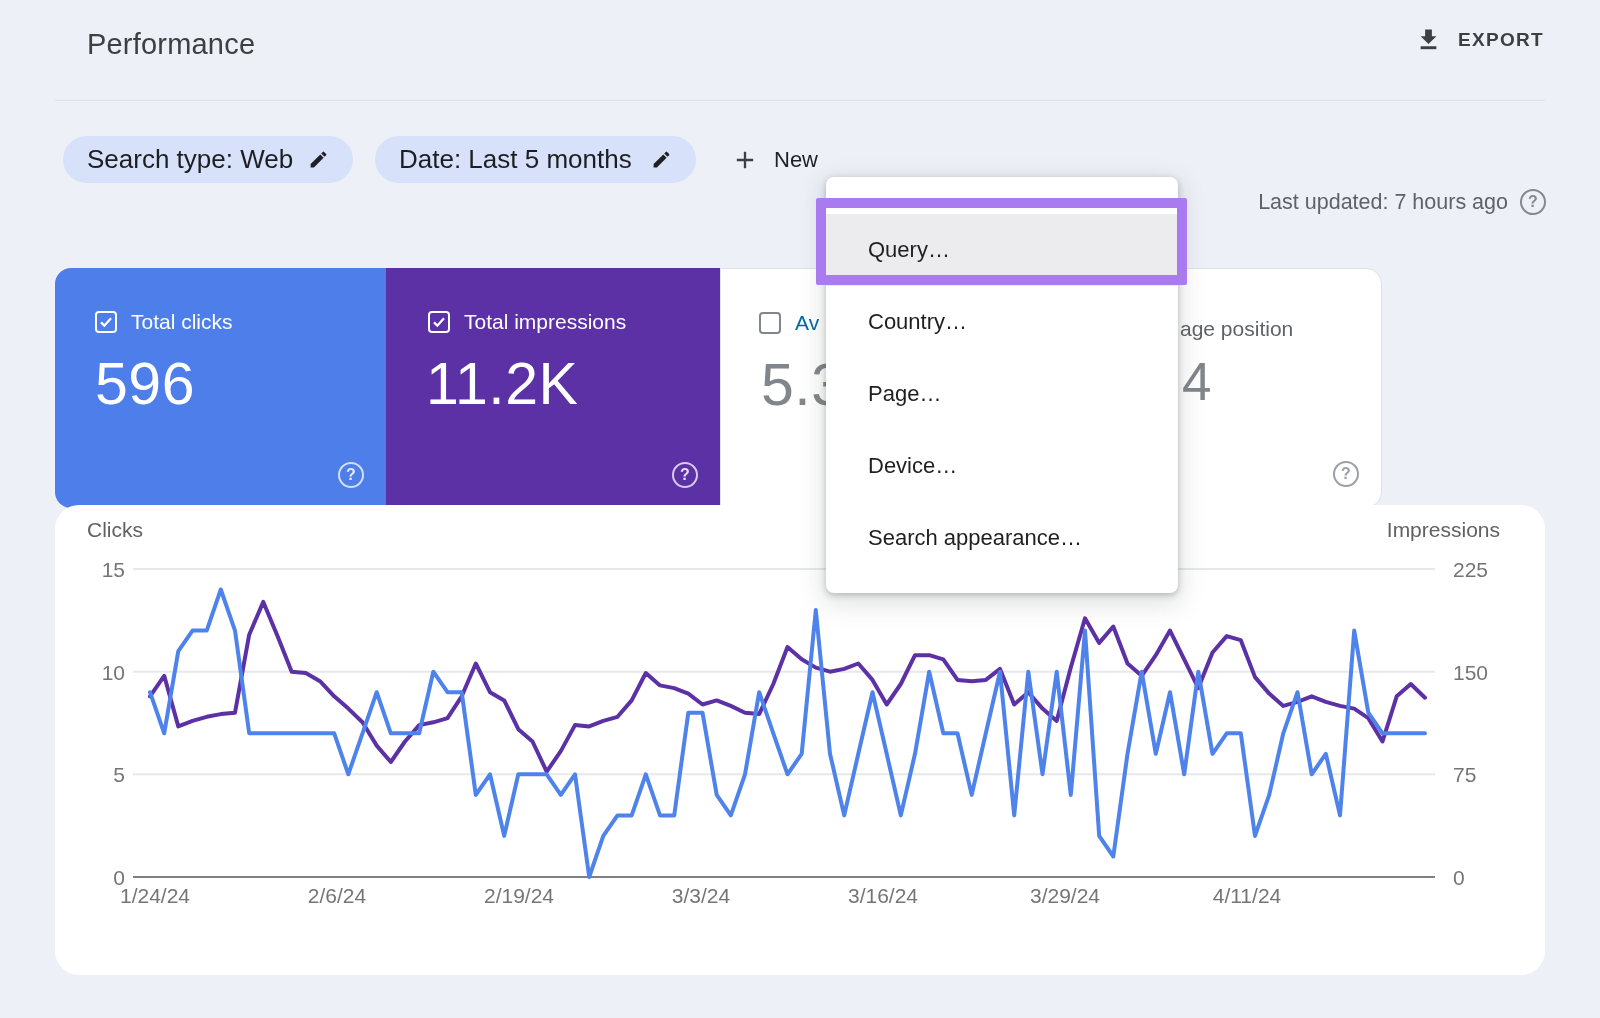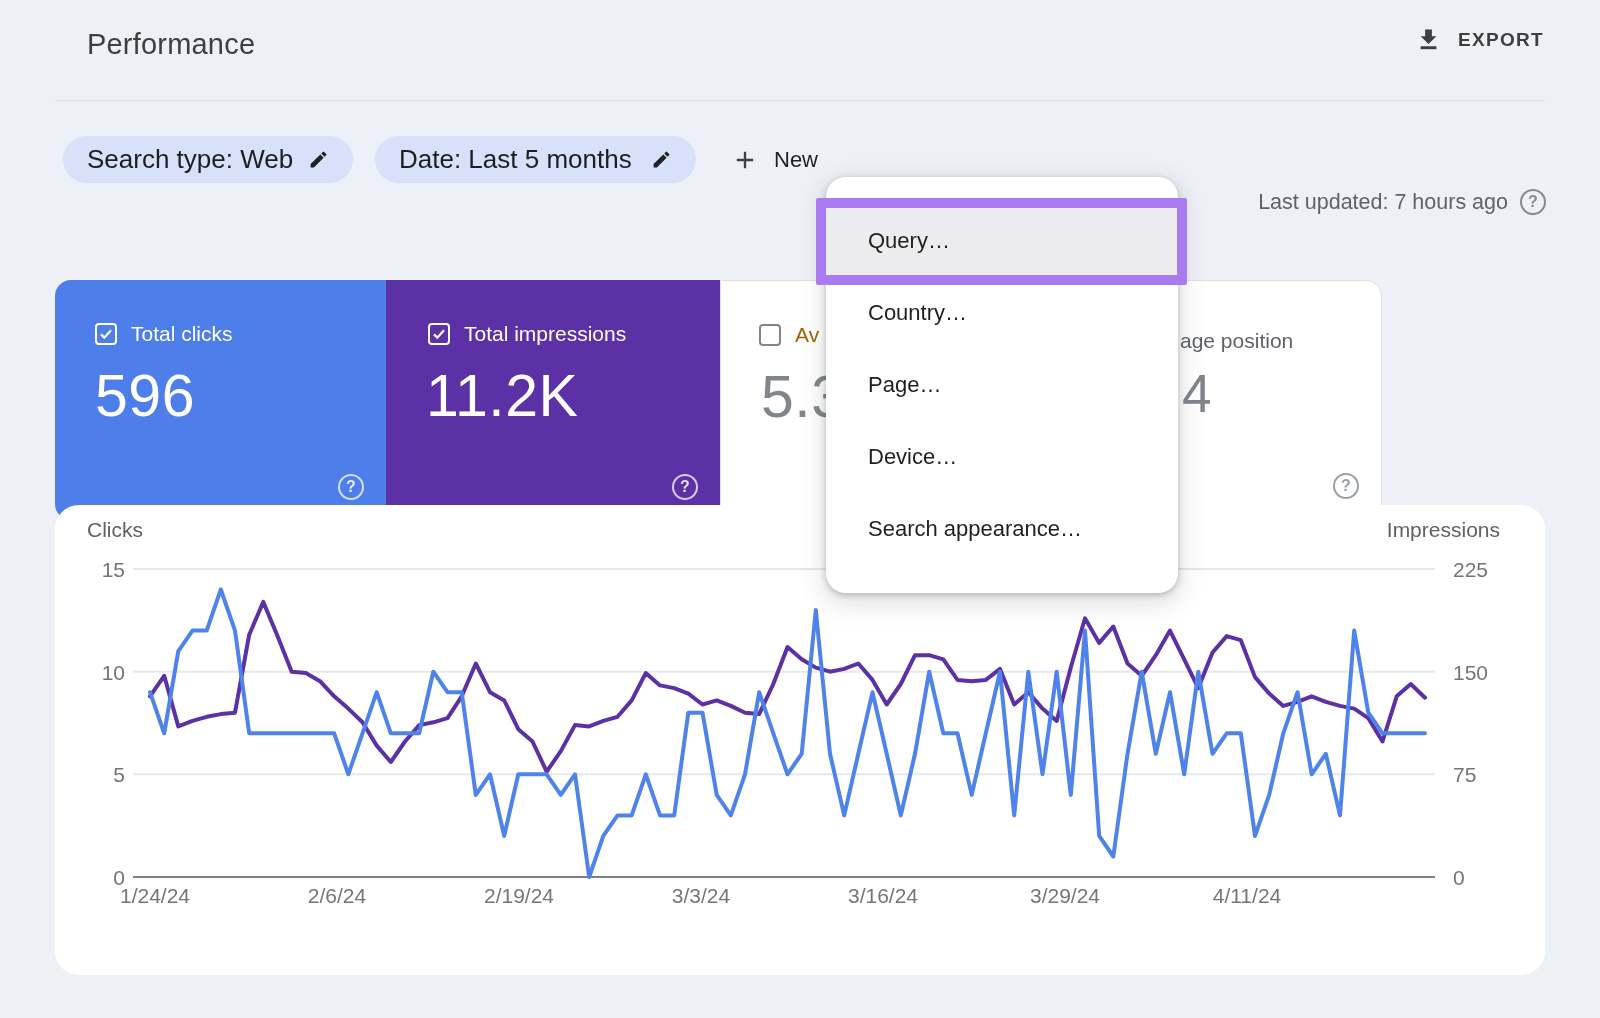--- a/index.html
+++ b/index.html
@@ -24,44 +24,44 @@
   #chip-date { left:375px; width:321px; }
   .new-btn { position:absolute; left:731px; top:136px; height:47px; display:flex; align-items:center; gap:15px; cursor:pointer; }
   .new-btn .lbl { font-size:22px; color:#1f2023; }
   .last-updated { position:absolute; right:54px; top:145px; display:flex; align-items:center; gap:12px;margin-top:44px; }
   .last-updated .txt { font-size:21.5px; color:#5f6368; }
 
   .help-circle { width:26px; height:26px; border-radius:50%; border:2px solid #85898f; color:#85898f;
                  display:flex; align-items:center; justify-content:center; font-size:16px; font-weight:700; cursor:pointer; }
 
   
-  .card { position:absolute; top:280px; height:240px; cursor:pointer; }
+  .card { position:absolute; top:268px; height:240px; cursor:pointer; }
   #card-clicks { left:55px; width:331px; background:#4d7ee9; border-radius:16px 0 0 16px; }
   #card-impressions { left:386px; width:334px; background:#5c31a6; }
   #cards-white { left:720px; width:662px; background:#ffffff; border:1px solid #dfe1e5; border-radius:0 16px 16px 0; cursor:default; }
   .card .cb-row { position:absolute; left:40px; top:42px; display:flex; align-items:center; gap:14px; }
   .checkbox { width:22px; height:22px; border-radius:4px; border:2.5px solid #ffffff; display:flex; align-items:center; justify-content:center; }
   .checkbox.gray { border-color:#80868b; }
   .card .label { font-size:21px; color:#ffffff; }
-  .card .label.gray { color:#a16207; }
+  .card .label.gray { color:#0369a1; }
   .card .value { position:absolute; left:40px; top:82px; font-size:59px; color:#ffffff; letter-spacing:.5px; }
   .card .value.gray { color:#80868b; }
   .card .help-circle { position:absolute; right:22px; bottom:20px; border-color:rgba(255,255,255,.75); color:rgba(255,255,255,.85); }
   .card .help-circle.gray { border-color:#9aa0a6; color:#9aa0a6; }
   #ctr-group .cb-row { left:38px; }
   #pos-label { position:absolute; left:459px; top:48px; font-size:21px; color:#5f6368; }
   #pos-value { position:absolute; left:461px; top:82px; font-size:53px; color:#80868b; }
 
   
   .chart-card { position:absolute; left:55px; top:505px; width:1490px; height:470px; background:#ffffff; border-radius:24px; }
   .chart-card svg { display:block; }
 
   
-  .menu { position:absolute; left:826px; top:177px; width:352px; height:416px; background:#ffffff; border-radius:20px;
-          padding-top:28px; z-index:20;
+  .menu { position:absolute; left:826px; top:177px; width:352px; height:416px; background:#ffffff; border-radius:8px;
+          padding-top:37px; z-index:20;
           box-shadow:0 2px 6px rgba(60,64,67,.3), 0 8px 24px 4px rgba(60,64,67,.15); }
   .menu-item { height:72px; display:flex; align-items:center; padding-left:42px; font-size:22px; color:#1f1f1f; cursor:pointer; }
   .menu-item.hovered { background:#ececee; }
   .highlight-rect { position:absolute; left:816px; top:198px; width:371px; height:87px;
                     border:10px solid #a97af0; border-radius:2px; z-index:30; pointer-events:none; }
 
   .icon { display:inline-flex; }
 </style>
 </head>
 <body>

